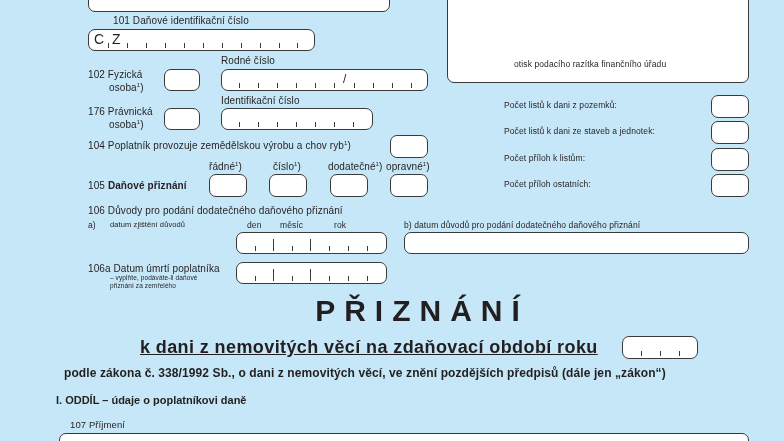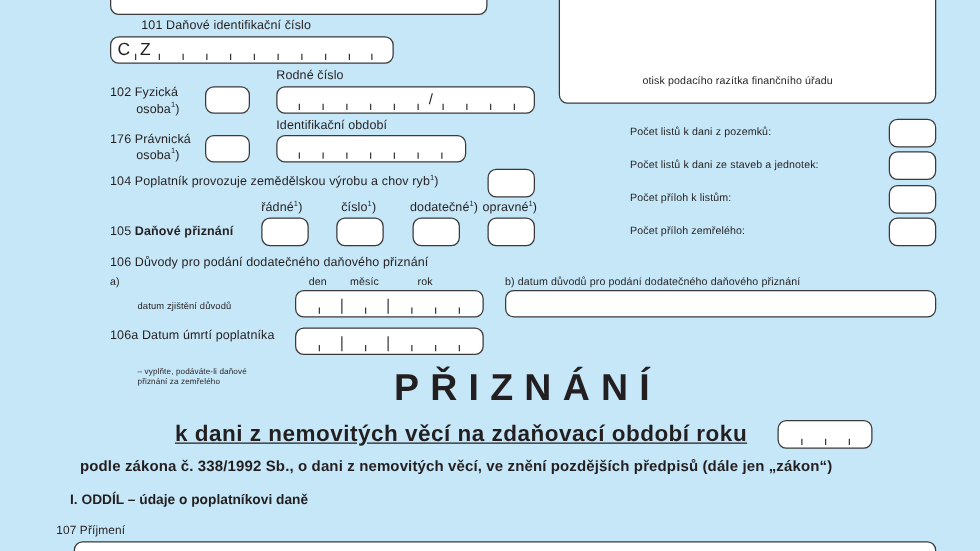--- a/index.html
+++ b/index.html
@@ -12,21 +12,21 @@
     }
     .abs { position: absolute; }
     .box {
       position: absolute;
       background: #ffffff;
       border: 1.3px solid #3a3a3a;
       border-radius: 7px;
     }
     .lbl { position: absolute; font-size: 10px; white-space: nowrap; letter-spacing: 0.1px; }
     .small { font-size: 8.5px; }
-    .tiny { font-size: 6.5px; line-height: 8px; margin-top: 20px; }
+    .tiny { font-size: 6.5px; line-height: 8px; }
     .tick {
       position: absolute;
       bottom: 2px;
       width: 1px;
       height: 5px;
       background: #3a3a3a;
     }
     .tick.tall { height: 12px; }
     .cell-char {
       position: absolute;
@@ -116,21 +116,21 @@
   <div class="tick" style="left:151px;"></div>
   <div class="tick" style="left:170px;"></div>
   <div class="tick" style="left:189px;"></div>
 </div>
 
 <span class="lbl" style="left:88px; top:105px; line-height:13px;">
   <span>176 Právnická</span><br>
   <span style="padding-left:21px;">osoba</span><sup>1</sup><span>)</span>
 </span>
 <div class="box" style="left:164px; top:108px; width:36px; height:22px;"></div>
-<span class="lbl" style="left:221px; top:95px;">Identifikační období</span>
+<span class="lbl" style="left:221px; top:95px;">Identifikační číslo</span>
 <div class="box" style="left:221px; top:108px; width:152px; height:22px;">
   <div class="tick" style="left:17px;"></div>
   <div class="tick" style="left:36px;"></div>
   <div class="tick" style="left:55px;"></div>
   <div class="tick" style="left:74px;"></div>
   <div class="tick" style="left:93px;"></div>
   <div class="tick" style="left:112px;"></div>
   <div class="tick" style="left:131px;"></div>
 </div>
 
@@ -150,21 +150,21 @@
 <div class="box" style="left:269px; top:174px; width:38px; height:23px;"></div>
 <div class="box" style="left:330px; top:174px; width:38px; height:23px;"></div>
 <div class="box" style="left:390px; top:174px; width:38px; height:23px;"></div>
 
 <span class="lbl small" style="left:504px; top:100px;">Počet listů k dani z pozemků:</span>
 <div class="box" style="left:711px; top:95px; width:38px; height:23px;"></div>
 <span class="lbl small" style="left:504px; top:126px;">Počet listů k dani ze staveb a jednotek:</span>
 <div class="box" style="left:711px; top:121px; width:38px; height:23px;"></div>
 <span class="lbl small" style="left:504px; top:153px;">Počet příloh k listům:</span>
 <div class="box" style="left:711px; top:148px; width:38px; height:23px;"></div>
-<span class="lbl small" style="left:504px; top:179px;">Počet příloh zemřelého:</span>
+<span class="lbl small" style="left:504px; top:179px;">Počet příloh ostatních:</span>
 <div class="box" style="left:711px; top:174px; width:38px; height:23px;"></div>
 
 <span class="lbl" style="left:88px; top:205px;">106 Důvody pro podání dodatečného daňového přiznání</span>
 <span class="lbl small" style="left:88px; top:220px;">a)</span>
 <span class="lbl tiny" style="left:110px; top:221px; font-size:7.5px;">datum zjištění důvodů</span>
 <span class="lbl small" style="left:247px; top:220px;">den</span>
 <span class="lbl small" style="left:280px; top:220px;">měsíc</span>
 <span class="lbl small" style="left:334px; top:220px;">rok</span>
 <div class="box" style="left:236px; top:232px; width:151px; height:22px;">
   <div class="tick" style="left:18px;"></div>
@@ -197,14 +197,14 @@
 <div class="subtitle">k dani z nemovitých věcí na zdaňovací období roku</div>
 <div class="box" style="left:622px; top:336px; width:76px; height:23px;">
   <div class="tick" style="left:18px;"></div>
   <div class="tick" style="left:37px;"></div>
   <div class="tick" style="left:56px;"></div>
 </div>
 <div class="law">podle zákona č. 338/1992 Sb., o dani z nemovitých věcí, ve znění pozdějších předpisů (dále jen „zákon“)</div>
 
 <div class="section">I. ODDÍL – údaje o poplatníkovi daně</div>
 
-<span class="lbl" style="left:45px; top:419px; font-size:9.5px;">107 Příjmení</span>
+<span class="lbl" style="left:70px; top:419px; font-size:9.5px;">107 Příjmení</span>
 <div class="box" style="left:59px; top:433px; width:690px; height:22px;"></div>
 
 </body></html>

